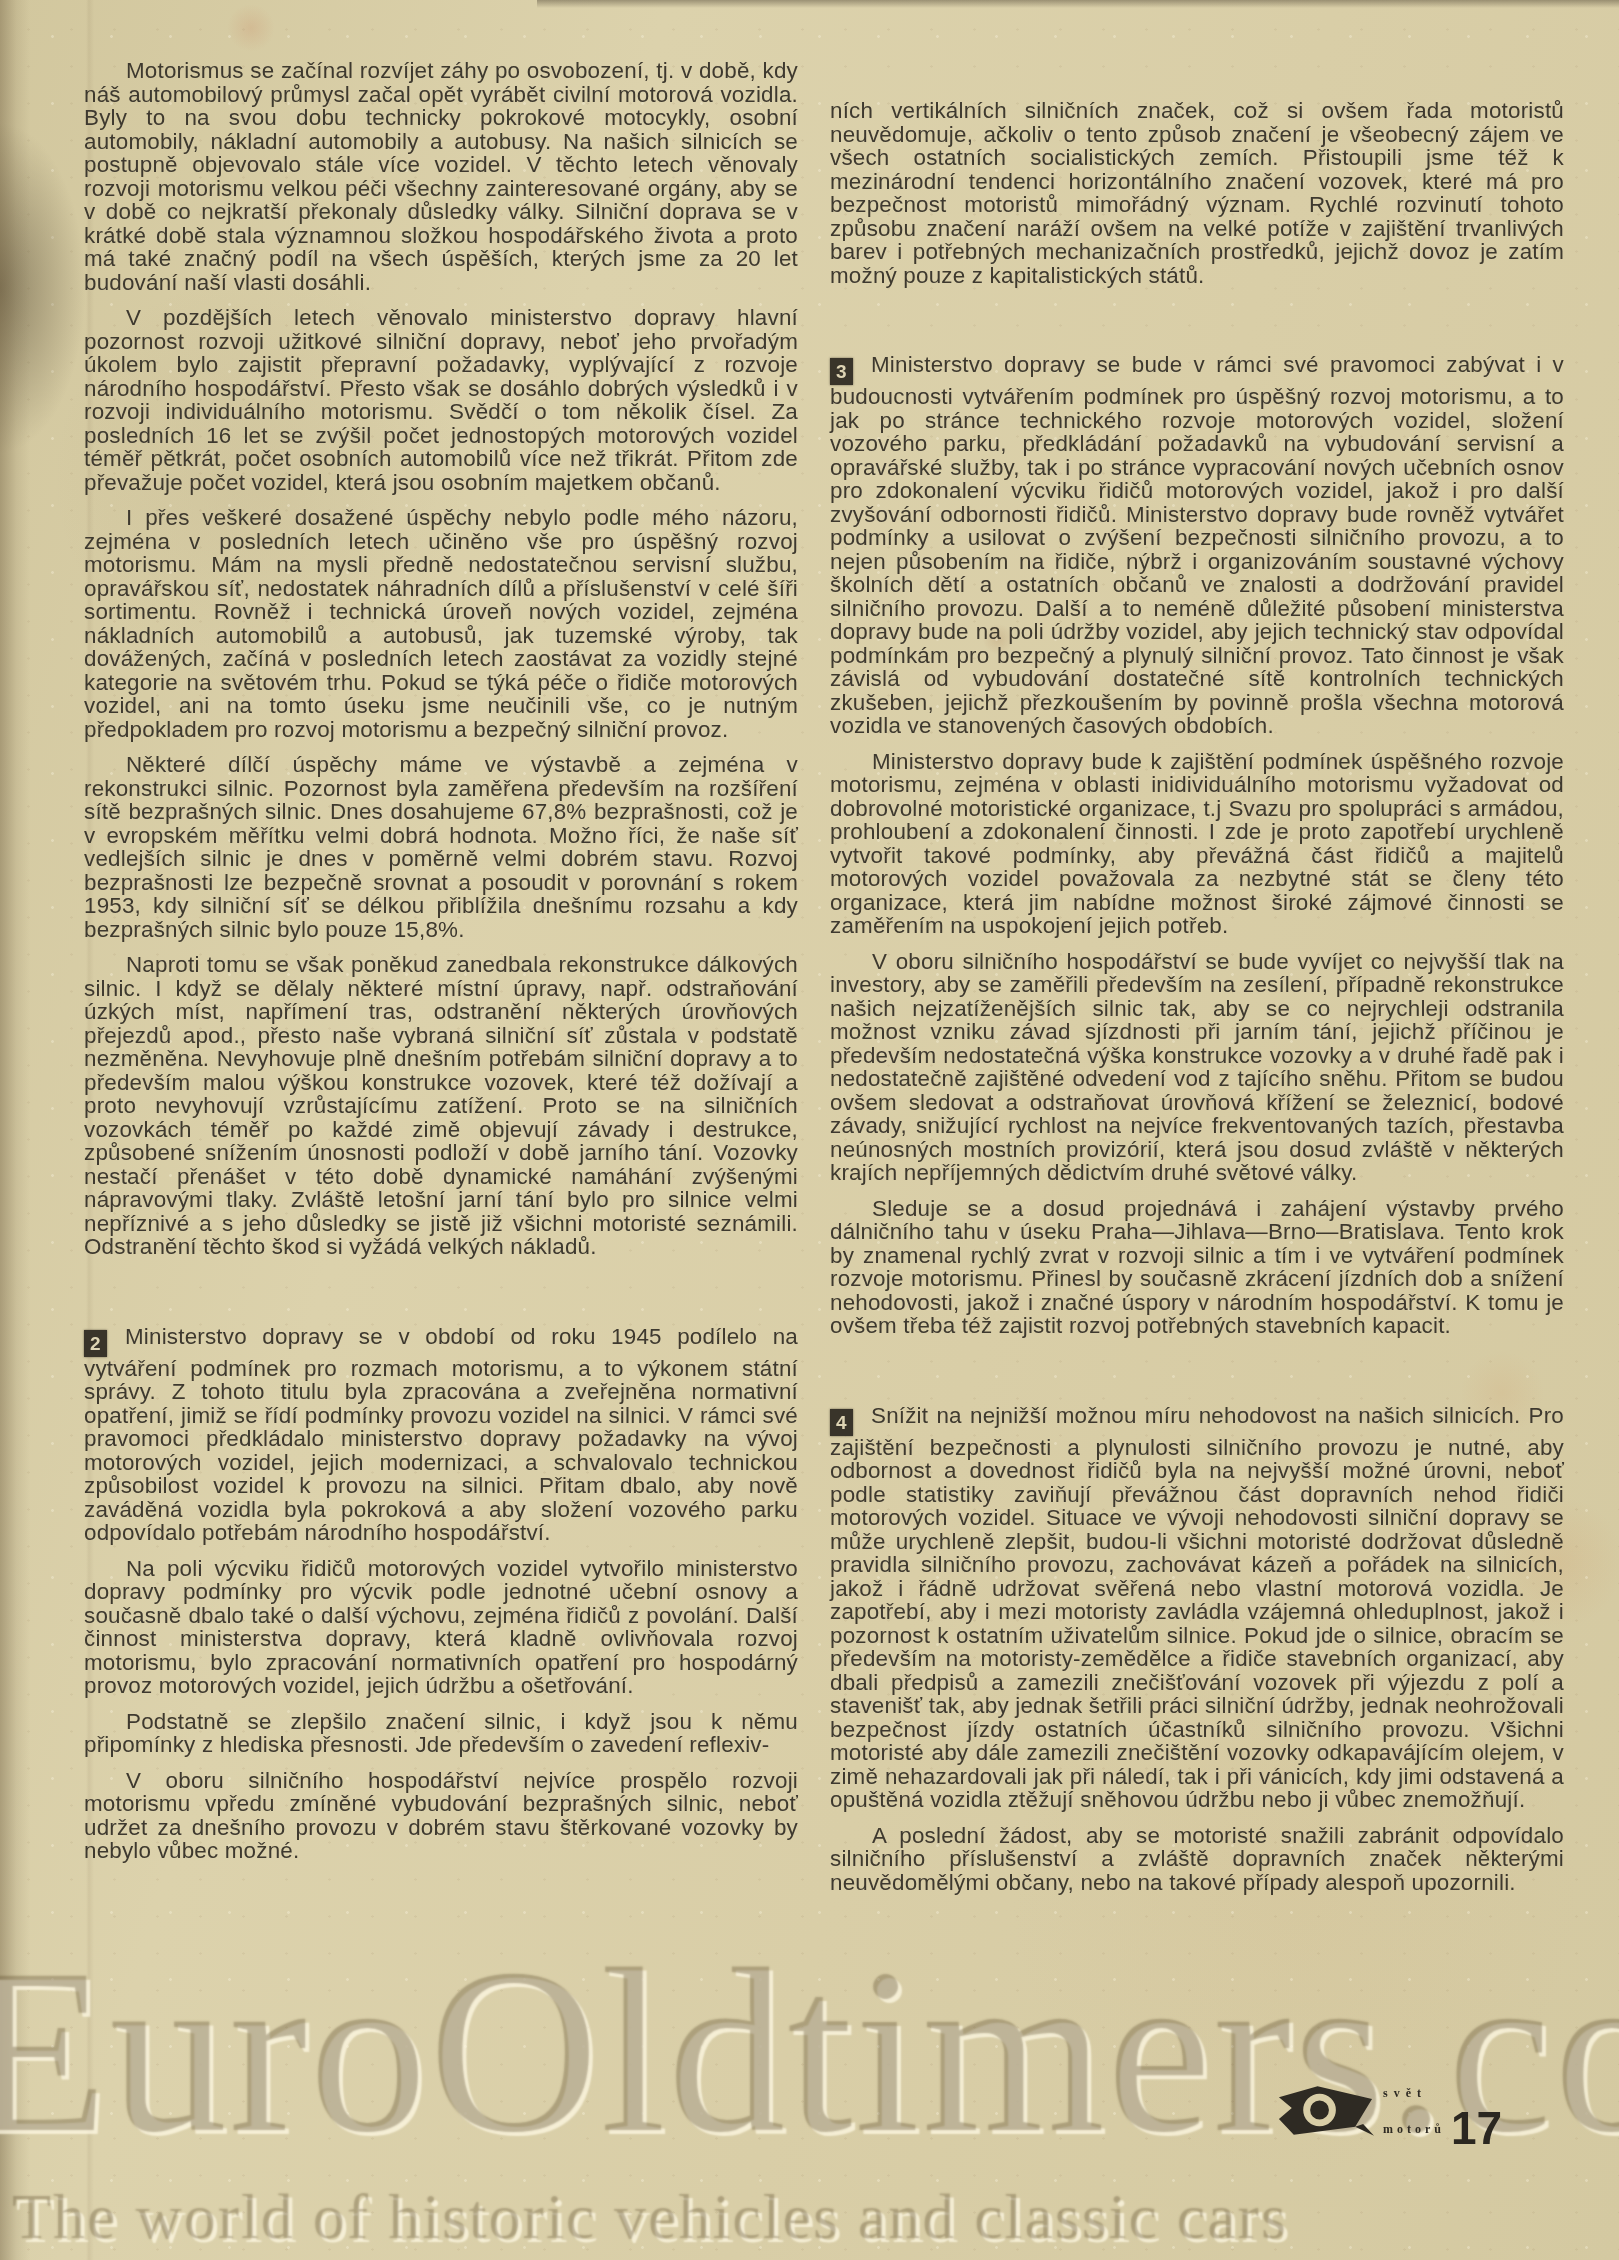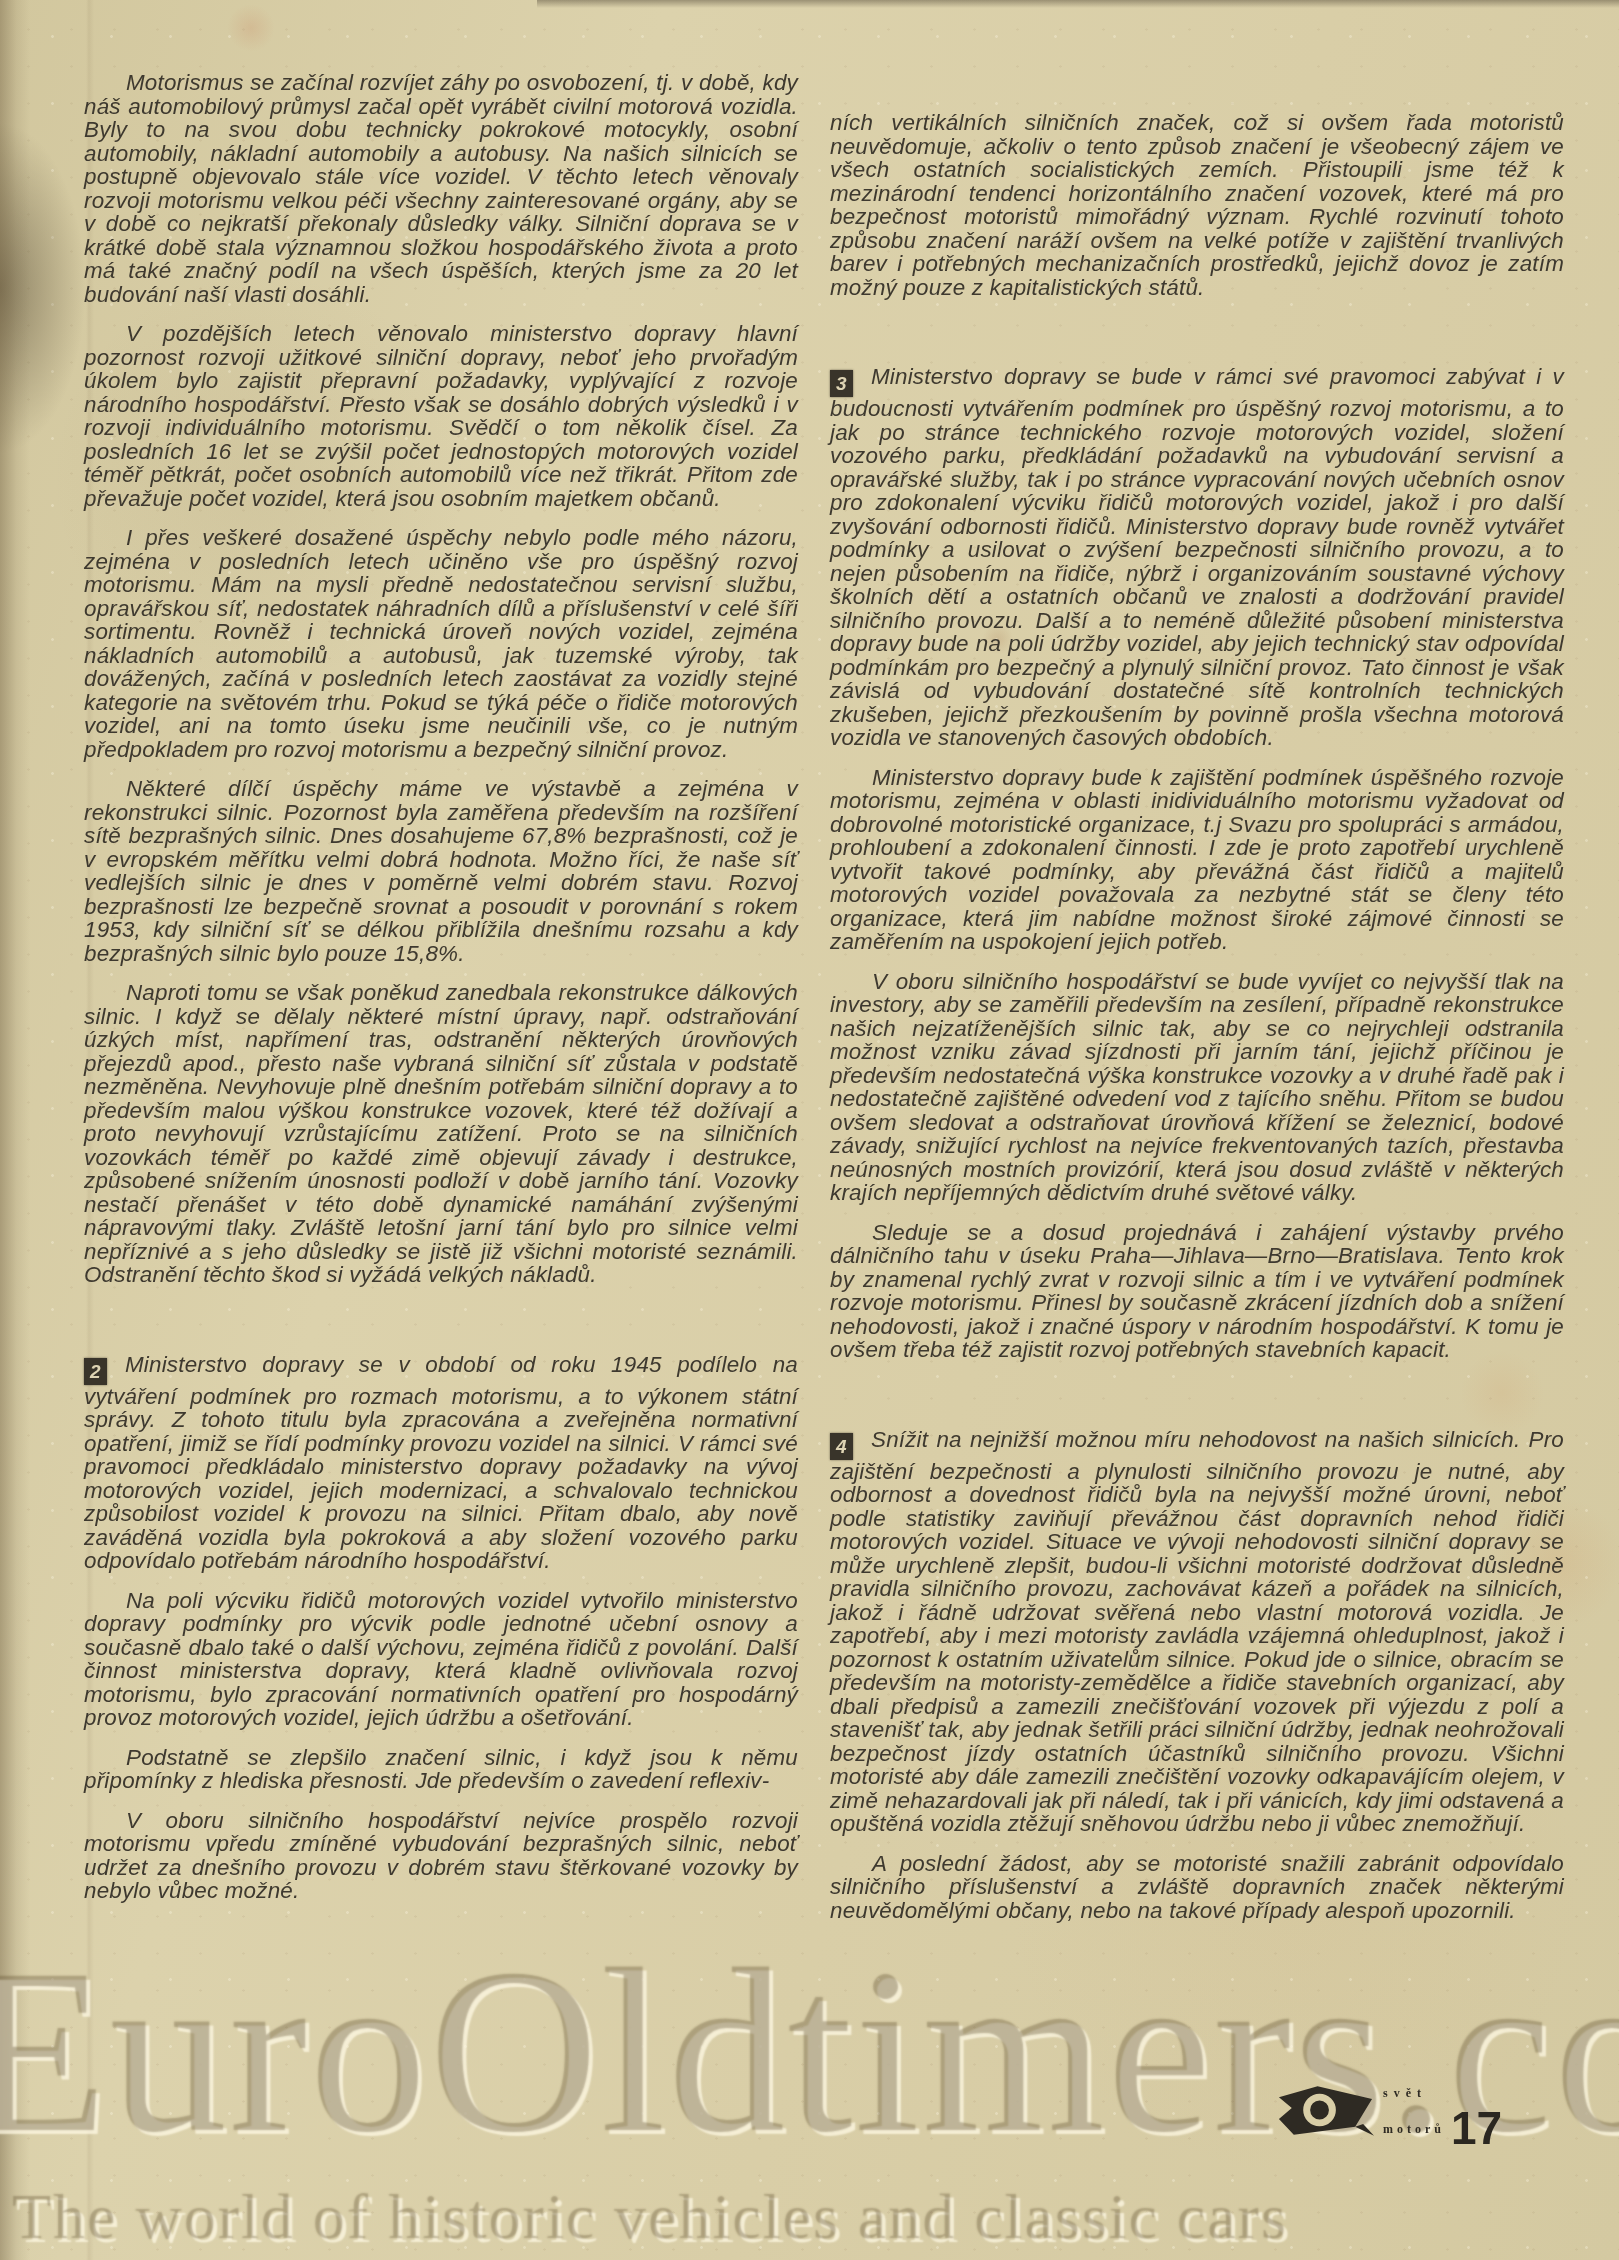--- a/index.html
+++ b/index.html
@@ -47,21 +47,21 @@
     font-family:"Liberation Sans","DejaVu Sans",sans-serif;
     font-size:22.4px;
     line-height:23.5px;
     letter-spacing:0.2px;
     color:#3e392f;
     text-align:justify;
   }
   .col-left  { left:84px;  top:55px; width:714px; }
   .col-right { left:830px; top:95px; width:734px; }
 
-  .para { margin:16px 0 12px 0;font-style:italic; }
+  .para { margin:4px 0 12px 0; }
   .para.indent { text-indent:42px; }
   .para.gap-large { margin-top:66px; }
 
   .badge {
     display:inline-block;
     width:23px; height:27px;
     background:#39342a;
     color:#ded4b4;
     font-weight:bold;
     font-size:19px;

